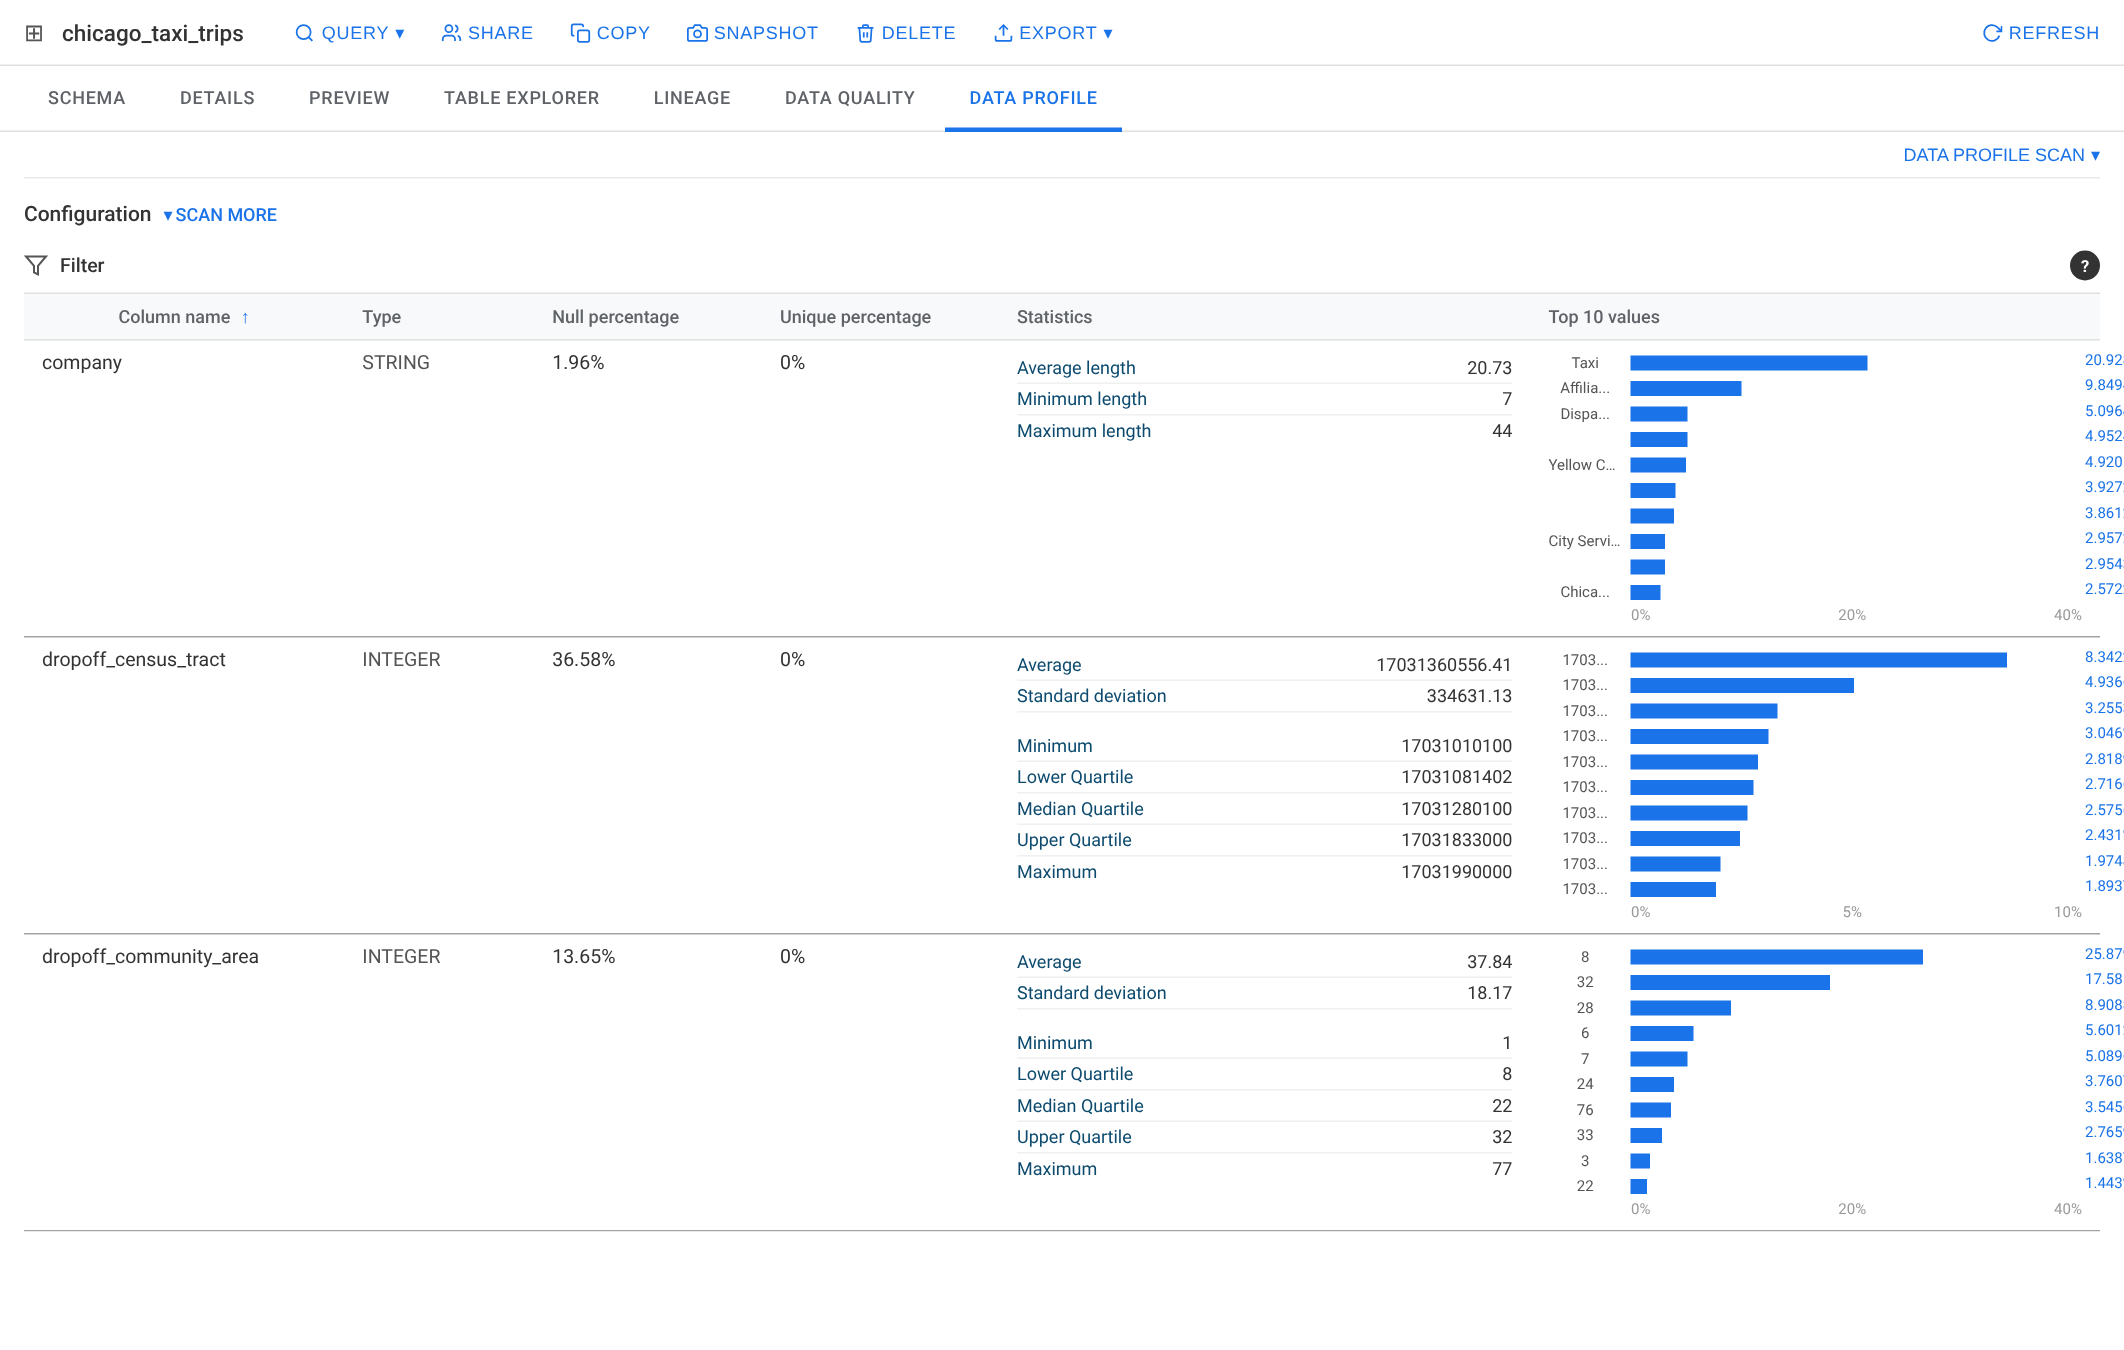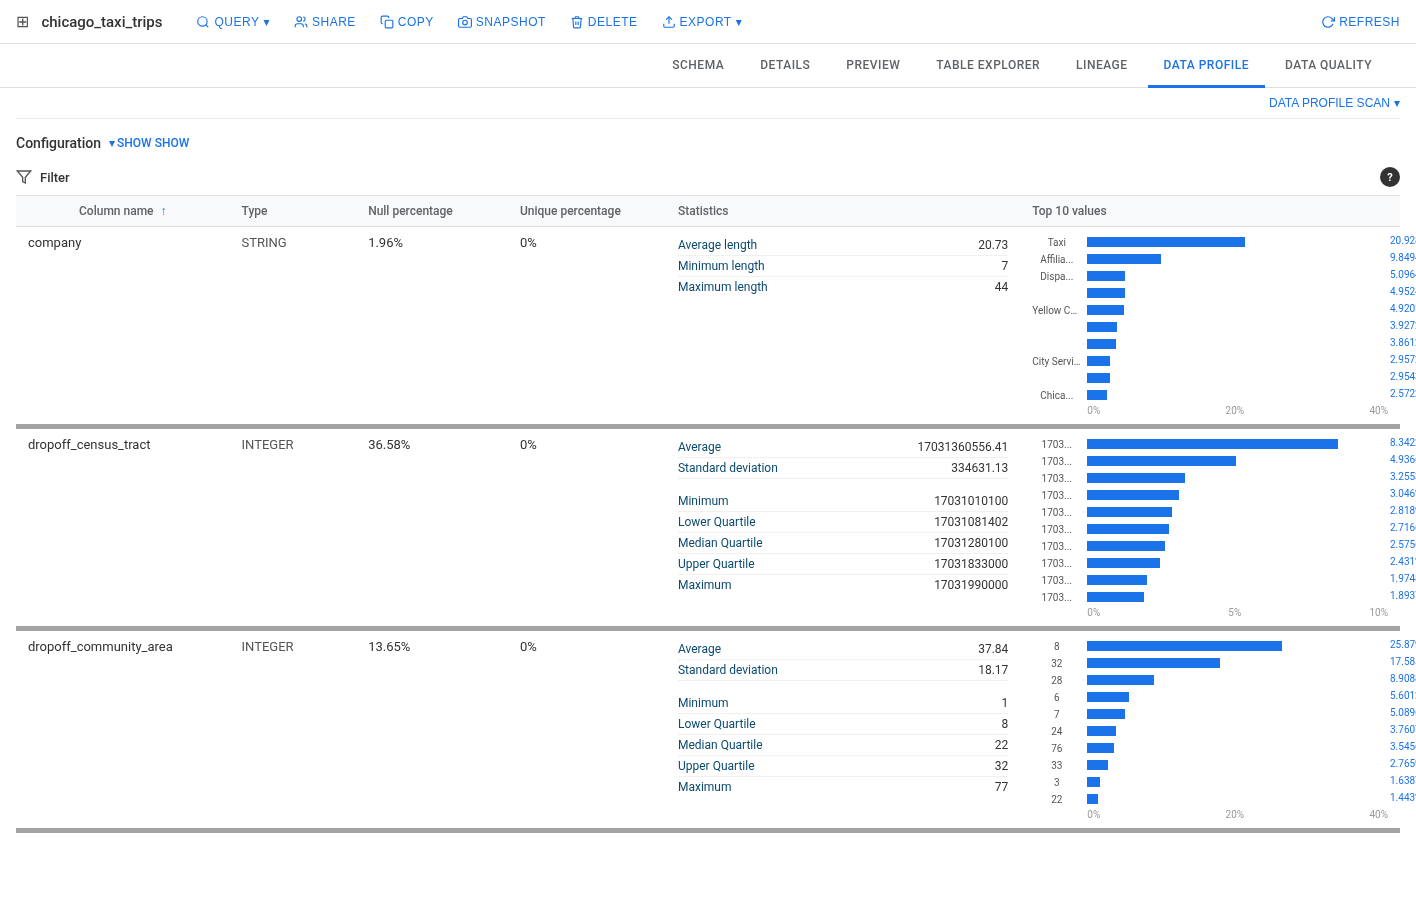--- a/index.html
+++ b/index.html
@@ -20,21 +20,21 @@
       color: #1a73e8; font-size: 12px; font-weight: 500;
       cursor: pointer; text-transform: uppercase; letter-spacing: 0.5px;
     }
     .nav-btn svg { width: 14px; height: 14px; }
     .refresh-btn { margin-left: auto; color: #1a73e8; font-size: 12px; font-weight: 500; text-transform: uppercase; letter-spacing: 0.5px; display: flex; align-items: flex-end; gap: 4px; cursor: pointer; border: none; background: none; }
 
     
     .tab-bar {
       display: flex; align-items: center;
       border-bottom: 1px solid #e0e0e0;
-      padding: 0 28px; height: 44px; gap: 4px; justify-content: flex-end;
+      padding: 0 16px; height: 44px; gap: 4px;
     }
     .tab {
       padding: 0 16px; height: 44px; display: flex; align-items: center;
       font-size: 12px; font-weight: 500; text-transform: uppercase;
       letter-spacing: 0.5px; cursor: pointer; color: #5f6368;
       border-bottom: 3px solid transparent; margin-bottom: -1px;
     }
     .tab.active { color: #1a73e8; border-bottom-color: #1a73e8; }
 
     
@@ -70,21 +70,21 @@
 
     
     .data-table { width: 100%; border-collapse: collapse; }
     .data-table th {
       background: #f8f9fa; text-align: left; padding: 8px 12px;
       font-size: 12px; font-weight: 500; color: #5f6368;
       border-bottom: 1px solid #e0e0e0; white-space: nowrap;
     }
     .data-table th.sortable { cursor: pointer; text-align: center; }
     .sort-icon { display: inline-block; margin-left: 4px; color: #1a73e8; }
-    .data-table td { padding: 8px 12px; vertical-align: top; border-bottom: 5px solid #a3a3a3; }
+    .data-table td { padding: 8px 12px; vertical-align: top; border-bottom: 1px solid #a3a3a3; }
     .data-table td.col-name { font-size: 13px; color: #333; width: 150px; }
     .data-table td.col-type { font-size: 13px; color: #555; width: 100px; }
     .data-table td.col-null { font-size: 13px; width: 120px; }
     .data-table td.col-unique { font-size: 13px; width: 100px; }
     .data-table td.col-stats { width: 280px; }
     .data-table td.col-top10 { width: 300px; }
 
     .stat-row { display: flex; justify-content: space-between; padding: 3px 0; font-size: 12px; border-bottom: 1px solid #f0f0f0; }
     .stat-row:last-child { border-bottom: none; }
     .stat-label { color: #0c4a6e; }
@@ -163,39 +163,39 @@
     <span>REFRESH</span>
   </button>
 </div>
 
 <div class="tab-bar">
   <div class="tab">SCHEMA</div>
   <div class="tab">DETAILS</div>
   <div class="tab">PREVIEW</div>
   <div class="tab">TABLE EXPLORER</div>
   <div class="tab">LINEAGE</div>
+  <div class="tab">DATA QUALITY</div>
   <div class="tab active">DATA PROFILE</div>
-  <div class="tab">DATA QUALITY</div>
 </div>
 
 <div class="main">
 
   <div class="scan-row">
     <button class="scan-btn">
       <span>DATA PROFILE SCAN</span>
       <span>▾</span>
     </button>
   </div>
 
   <div class="config-section">
     <div class="config-title">
       <span>Configuration</span>
       <span class="show-more">
         <span>▾</span>
-        <span>SHOW SHOW</span>
+        <span>SCAN MORE</span>
       </span>
     </div>
   </div>
 
 
   <div class="filter-row">
     <svg width="16" height="16" viewBox="0 0 24 24" fill="none" stroke="#555" stroke-width="2">
         <polygon points="22 3 2 3 10 12.46 10 19 14 21 14 12.46 22 3"></polygon>
       </svg>
     <span class="filter-label">Filter</span>

